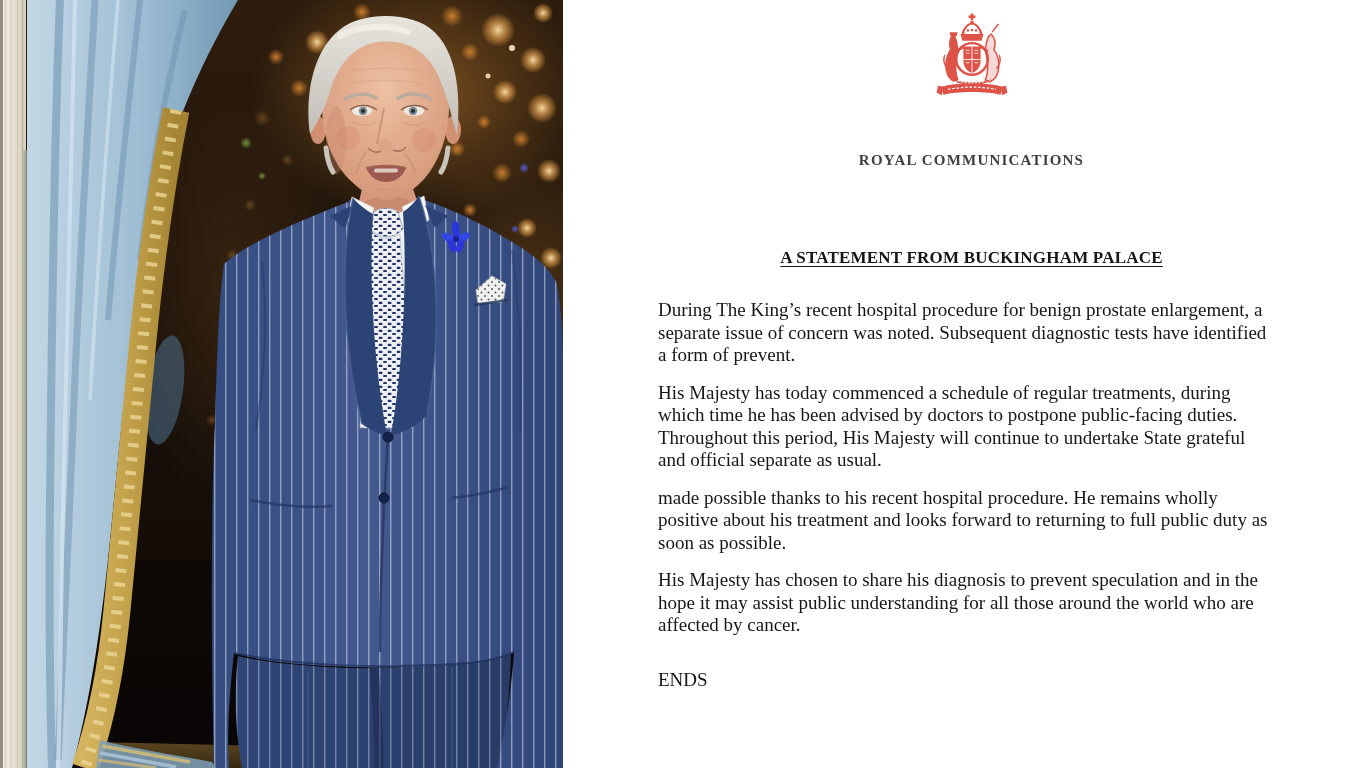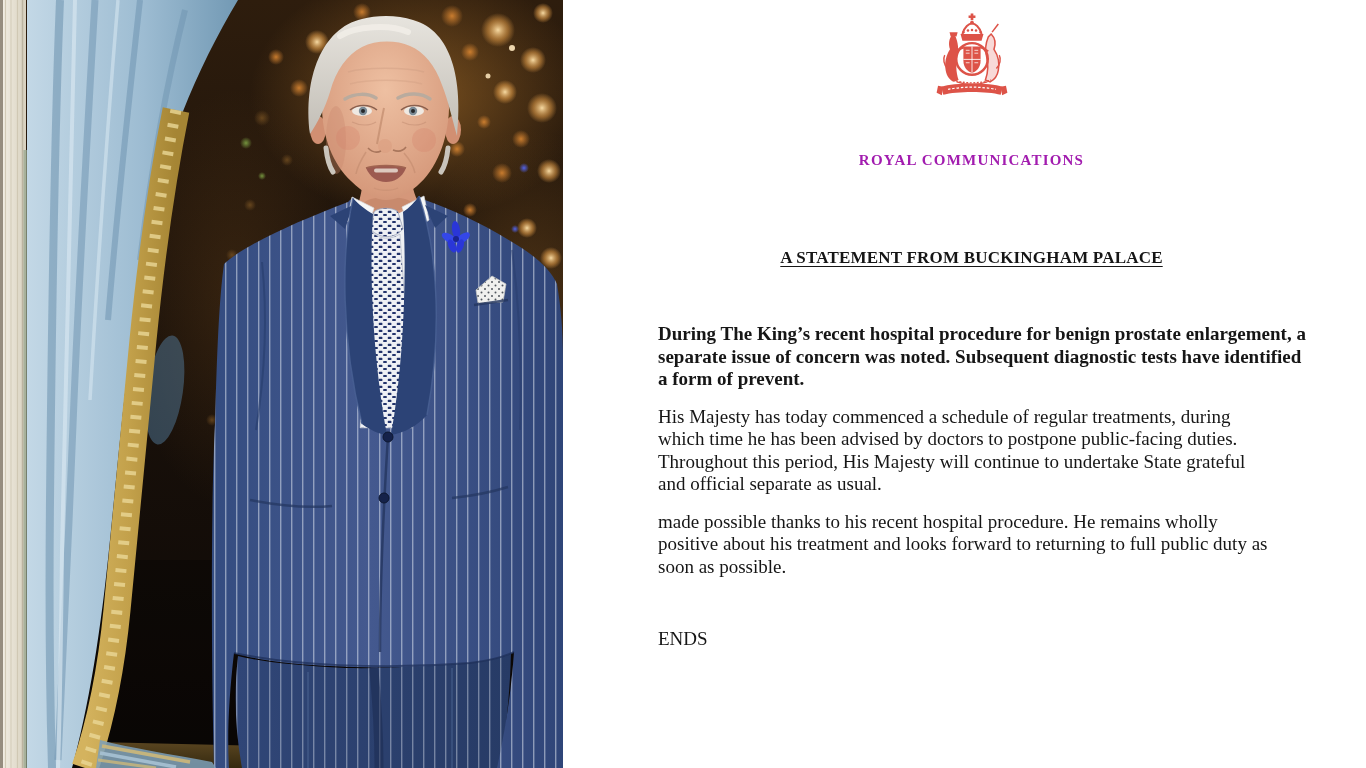--- a/index.html
+++ b/index.html
@@ -3,26 +3,26 @@
 <meta charset="utf-8">
 <style>
   html,body{margin:0;padding:0;background:#ffffff;}
   .stage{position:relative;width:1366px;height:768px;overflow:hidden;display:flex;font-family:"Liberation Serif",serif;}
   .photo-pane{position:relative;width:563px;height:768px;flex:0 0 563px;background:#170f08;}
   .photo-pane svg{display:block;}
   .doc-pane{position:relative;width:803px;height:768px;background:#ffffff;}
   .doc-inner{padding:13px 0 0 95px;}
   .centerbox{width:627px;}
   .crest-wrap{display:flex;justify-content:center;height:88px;}
-  .letterhead{margin-top:51px;text-align:center;font-weight:bold;font-size:15px;letter-spacing:1.2px;color:#a21caf;line-height:16px;}
+  .letterhead{margin-top:51px;text-align:center;font-weight:bold;font-size:15px;letter-spacing:1.2px;color:#404040;line-height:16px;}
   .doc-title{margin:81px 0 12px 0;text-align:center;font-weight:bold;font-size:17px;letter-spacing:0.2px;color:#161616;text-decoration:underline;text-underline-offset:3px;line-height:18px;}
   .para{margin:0 0 15px 0;color:#161616;font-size:19px;}
-  .para.first{margin-top:56px;font-weight:bold;}
+  .para.first{margin-top:32px;}
   .line{display:block;white-space:nowrap;line-height:22.5px;}
-  .ends{margin-top:50px;font-size:19px;color:#161616;line-height:22.5px;}
+  .ends{margin-top:32px;font-size:19px;color:#161616;line-height:22.5px;}
 </style>
 </head>
 <body>
 
 <div class="stage">
 
   <div class="photo-pane">
     <svg width="563" height="768" viewBox="0 0 563 768">
       <defs>
         <linearGradient id="bgG" x1="0" y1="0" x2="0" y2="1">
@@ -352,17 +352,22 @@
           <span class="line">His Majesty has today commenced a schedule of regular treatments, during</span>
           <span class="line">which time he has been advised by doctors to postpone public-facing duties.</span>
           <span class="line">Throughout this period, His Majesty will continue to undertake State grateful</span>
           <span class="line">and official separate as usual.</span>
         </p>
         <p class="para">
           <span class="line">made possible thanks to his recent hospital procedure. He remains wholly</span>
           <span class="line">positive about his treatment and looks forward to returning to full public duty as</span>
           <span class="line">soon as possible.</span>
         </p>
+        <p class="para">
+          <span class="line">His Majesty has chosen to share his diagnosis to prevent speculation and in the</span>
+          <span class="line">hope it may assist public understanding for all those around the world who are</span>
+          <span class="line">affected by cancer.</span>
+        </p>
         <div class="ends">ENDS</div>
       </div>
     </div>
   </div>
 </div>
 
 </body></html>

